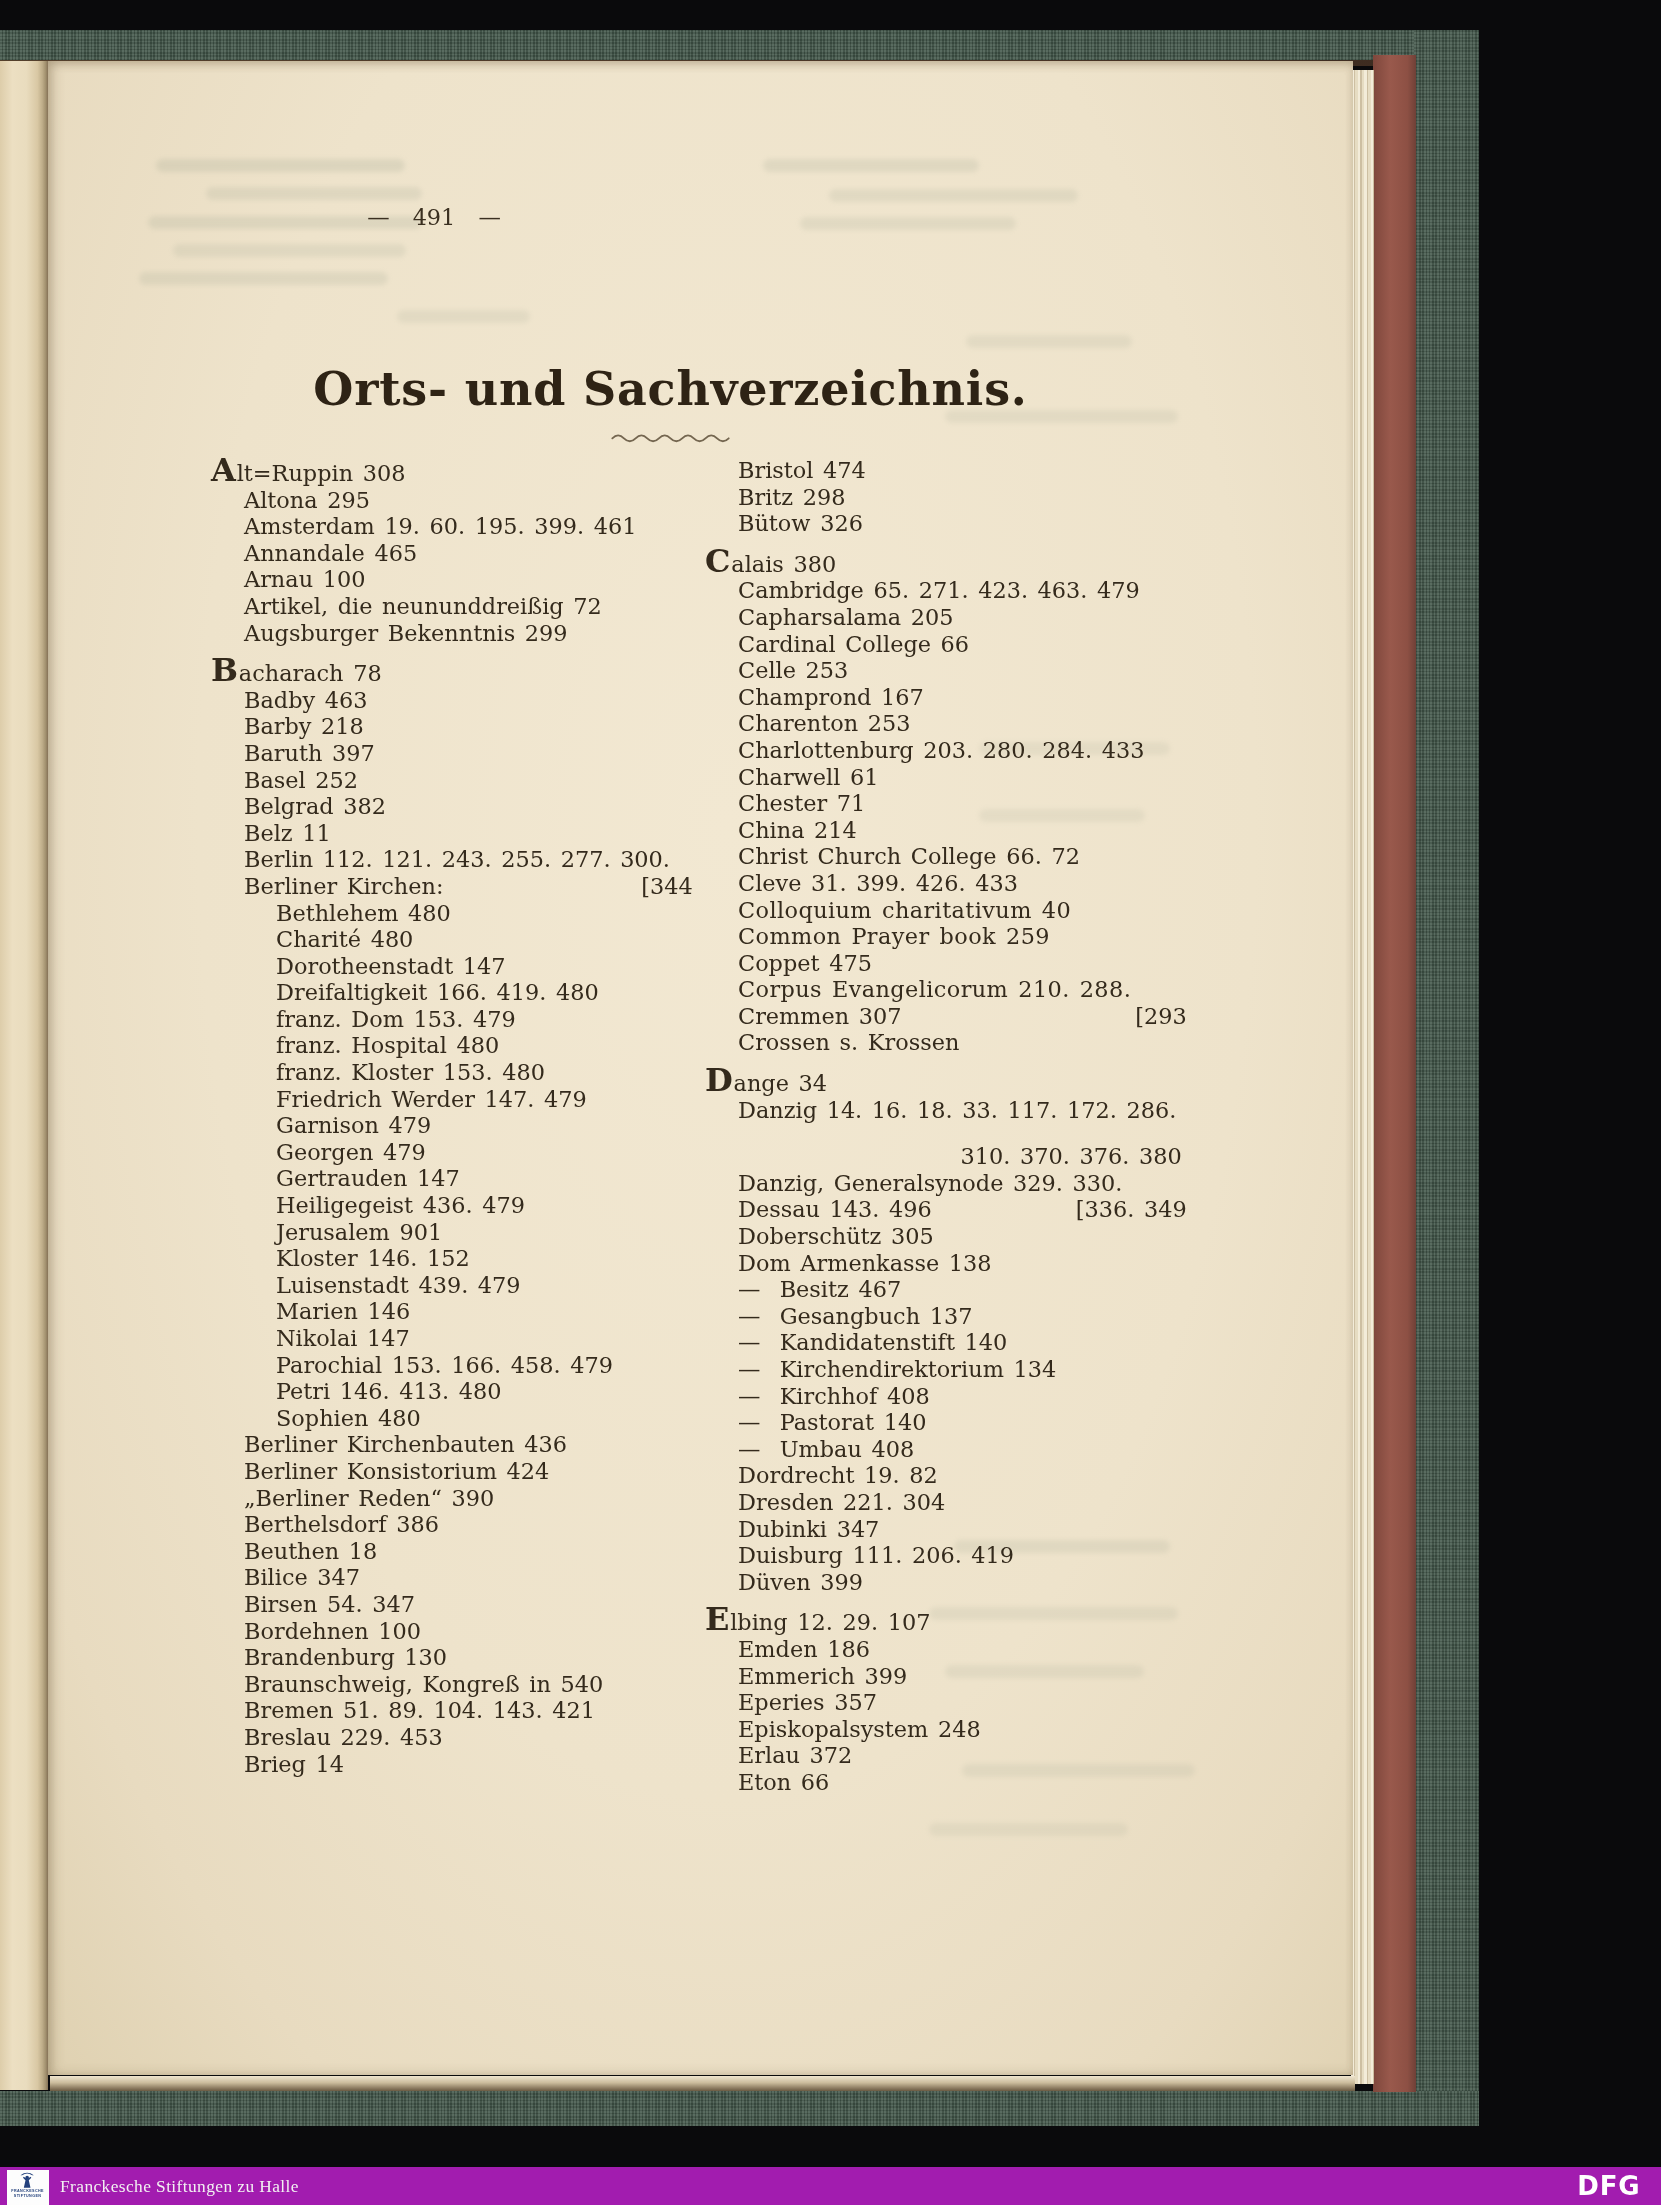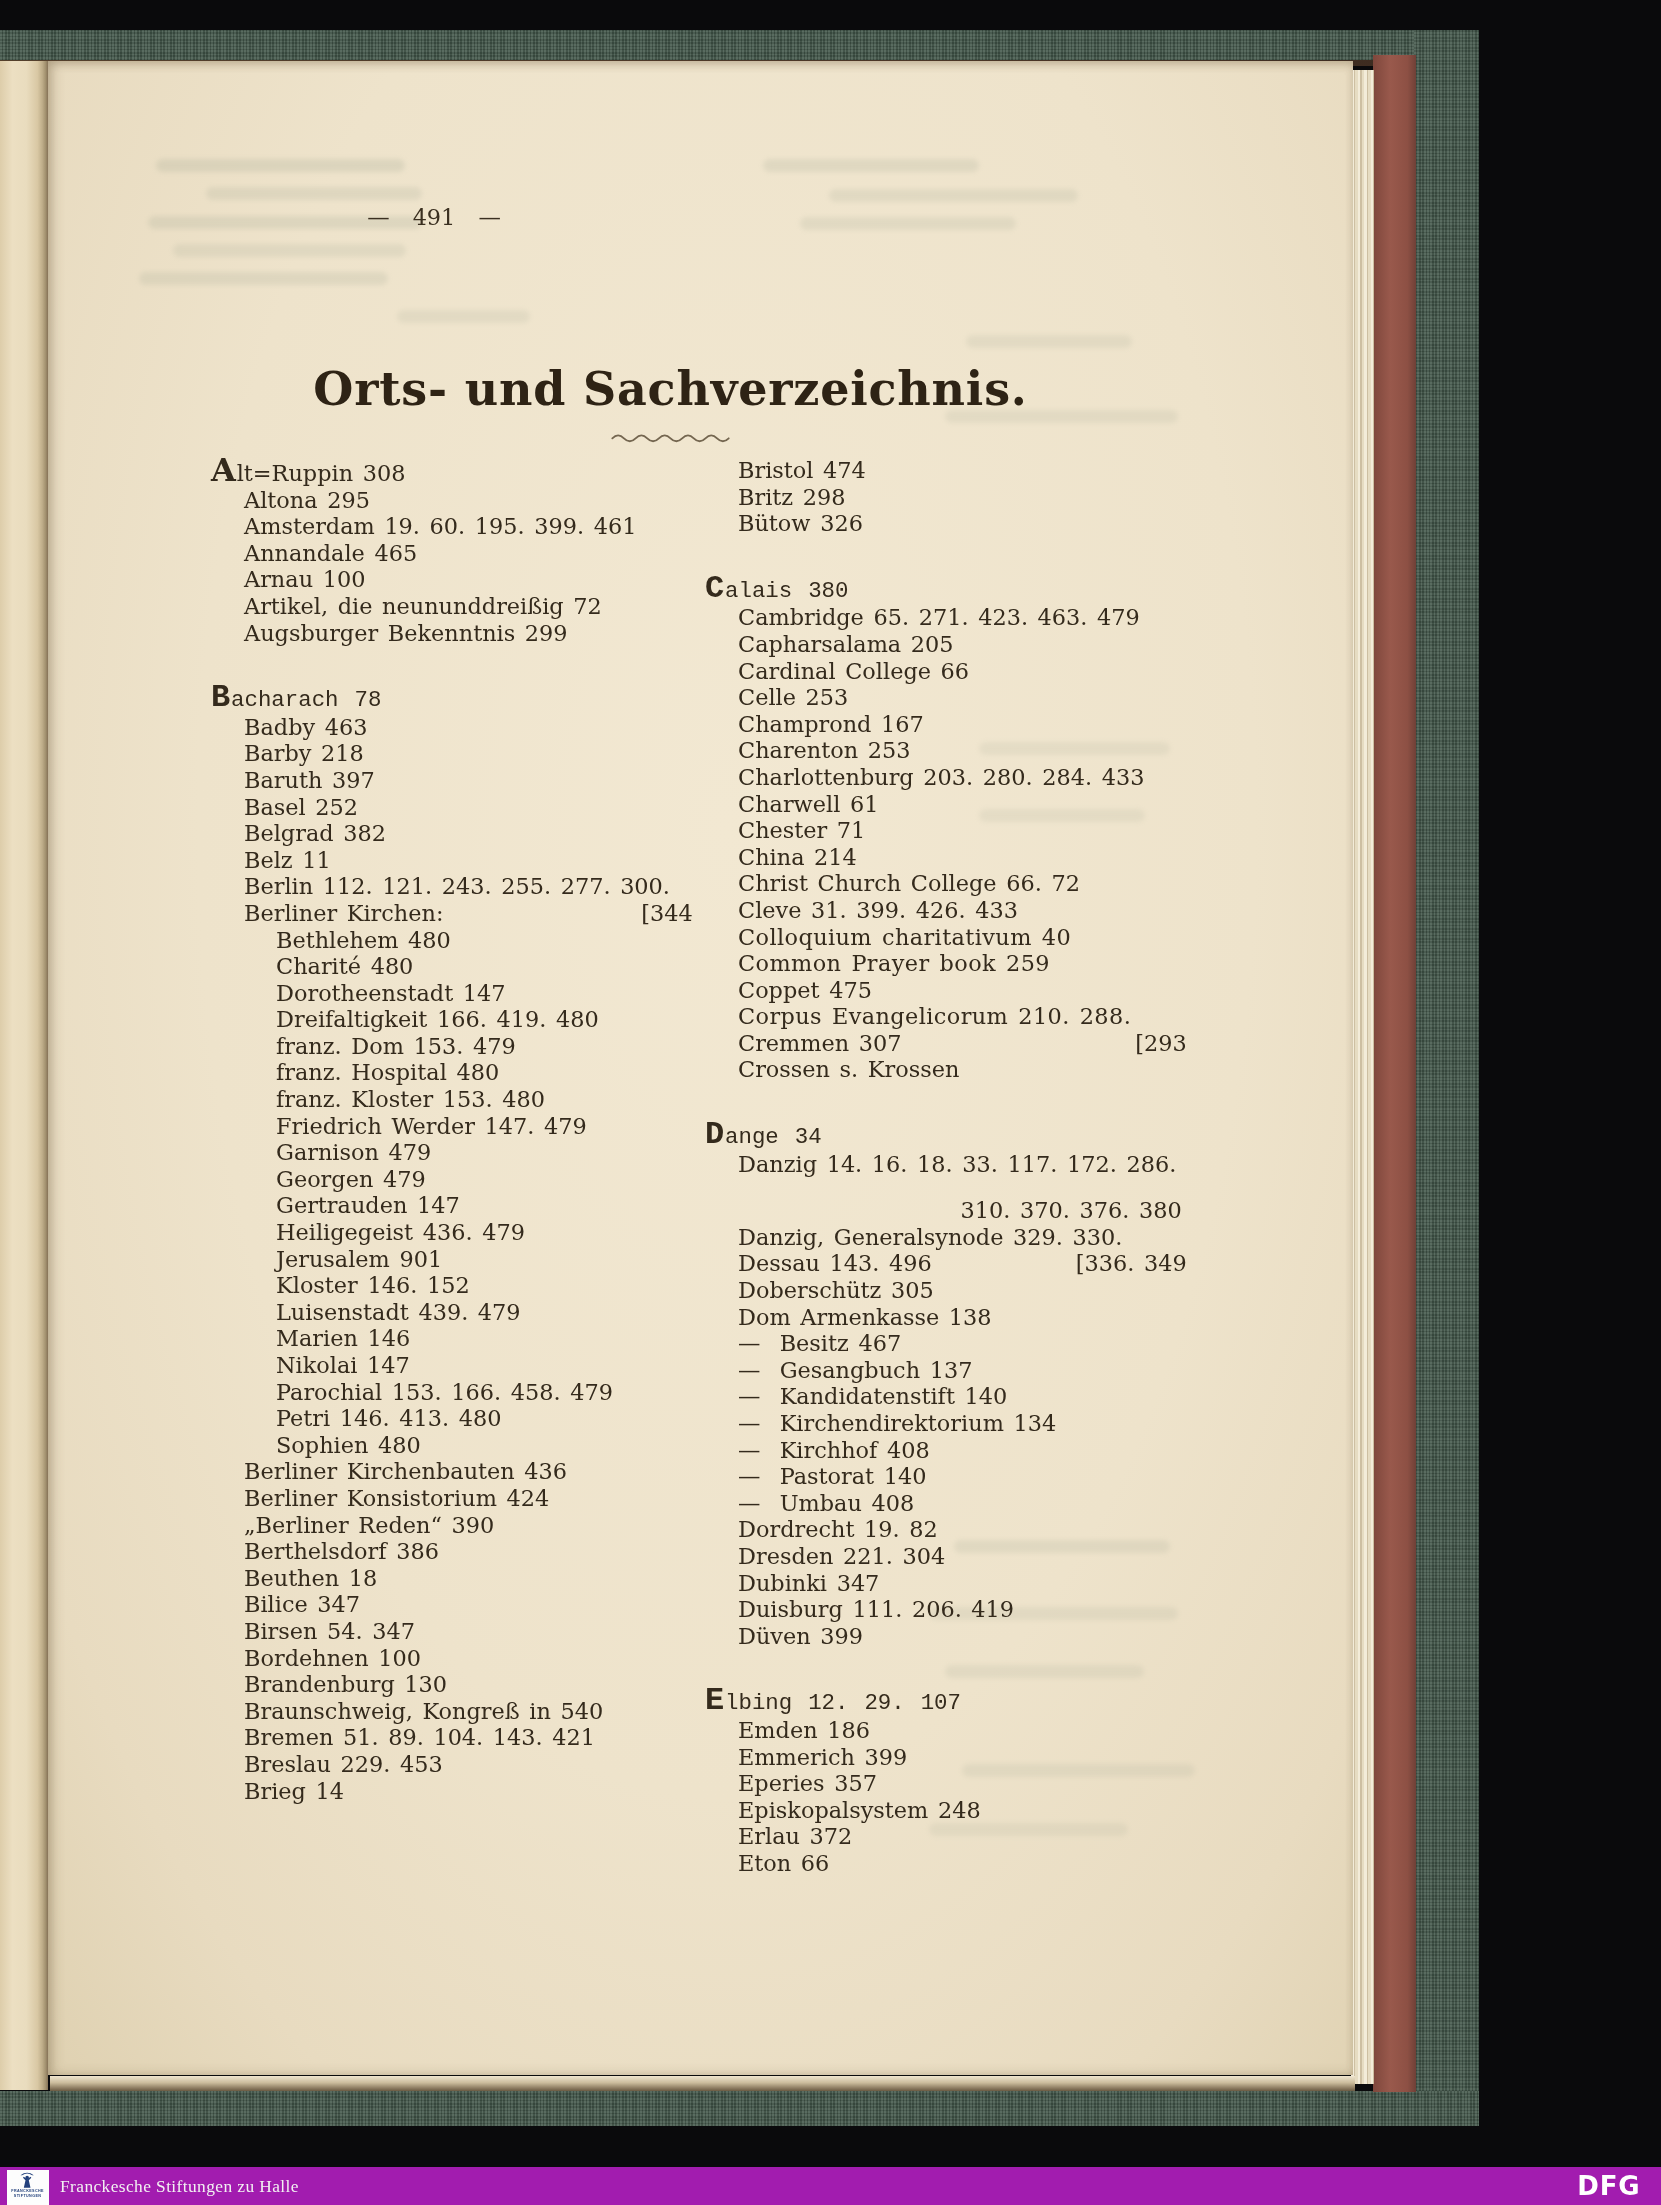--- a/index.html
+++ b/index.html
@@ -38,21 +38,21 @@
     font-size:46px;font-weight:700;letter-spacing:0.8px;color:#2e2315;margin-top:12px;}
   .flourish{position:absolute;left:561px;top:369px;}
   
   .col{position:absolute;top:396px;width:485px;font-size:22.4px;line-height:26.6px;
     word-spacing:2.5px;color:#342a1c;}
   #col-left{left:163px;}
   #col-right{left:657px;}
   .line{position:relative;white-space:pre-wrap;}
   .line.lv1{padding-left:33px;}
   .line.lv2{padding-left:65px;}
-  .line.gap{margin-top:39px;font-family:Liberation Mono, monospace;}
+  .line.gap{margin-top:11px;}
   .line.right{text-align:right;padding-right:8.3px;margin-top:20px;}
   .initial{font-size:32px;line-height:26.6px;font-weight:700;letter-spacing:0.8px;}
   .tail{position:absolute;right:3.3px;top:0;}
   .roman{letter-spacing:0.4px;}
   
   .footer{position:absolute;left:0;top:2167px;width:1662px;height:38px;background:#a21caf;}
   .logo-box{position:absolute;left:6.6px;top:2.5px;width:42px;height:36px;background:#fdfdfd;
     display:flex;flex-direction:column;align-items:center;justify-content:flex-start;padding-top:1.7px;box-sizing:border-box;}
   .logo-caption{font-family:"Liberation Sans",sans-serif;font-size:3.7px;line-height:4.2px;
     color:#23407c;letter-spacing:0.4px;text-align:center;font-weight:700;}

